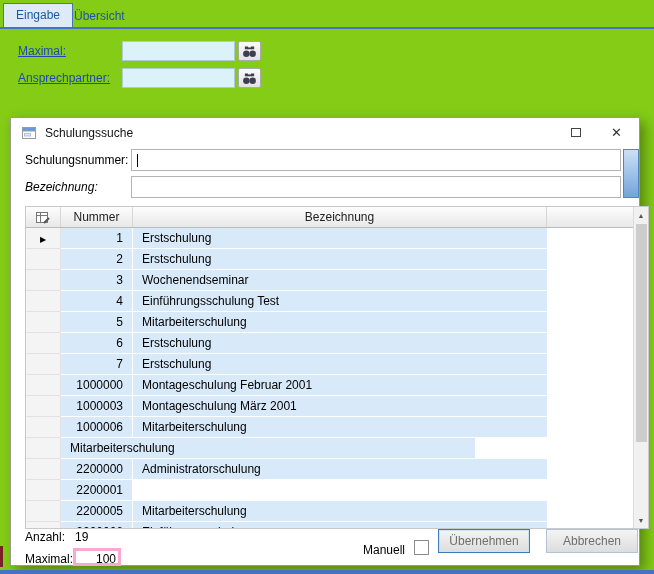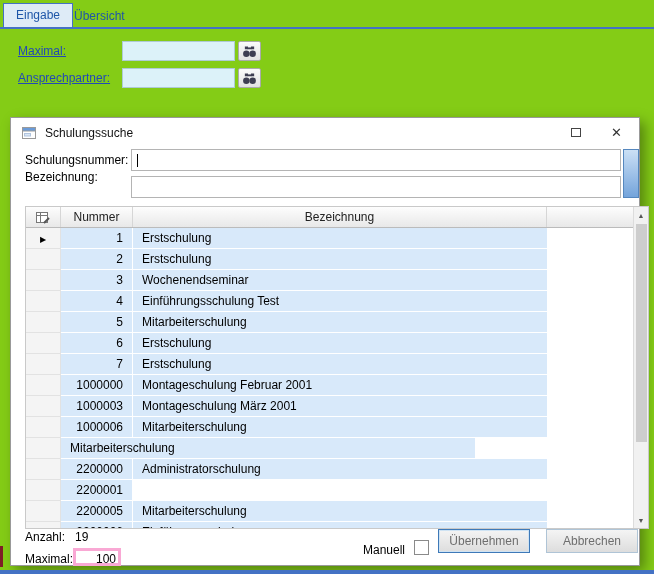--- a/index.html
+++ b/index.html
@@ -114,21 +114,21 @@
         <span>✕</span>
       </div>
     </div>
 
     <div class="dlg-label" style="top:35px;">Schulungsnummer:</div>
     <div class="dlg-input" style="top:31px;">
       <span class="caret"></span>
       <span></span>
     </div>
 
-    <div class="dlg-label" style="top:52px;">Bezeichnung:</div>
+    <div class="dlg-label" style="top:62px;font-style:italic;">Bezeichnung:</div>
     <div class="dlg-input" style="top:58px;">
       <span></span>
     </div>
 
     <div class="side-btn"></div>
 
     <div class="grid">
       <div class="grid-inner">
         <div class="grid-header">
           <div class="hcell h-sel">

